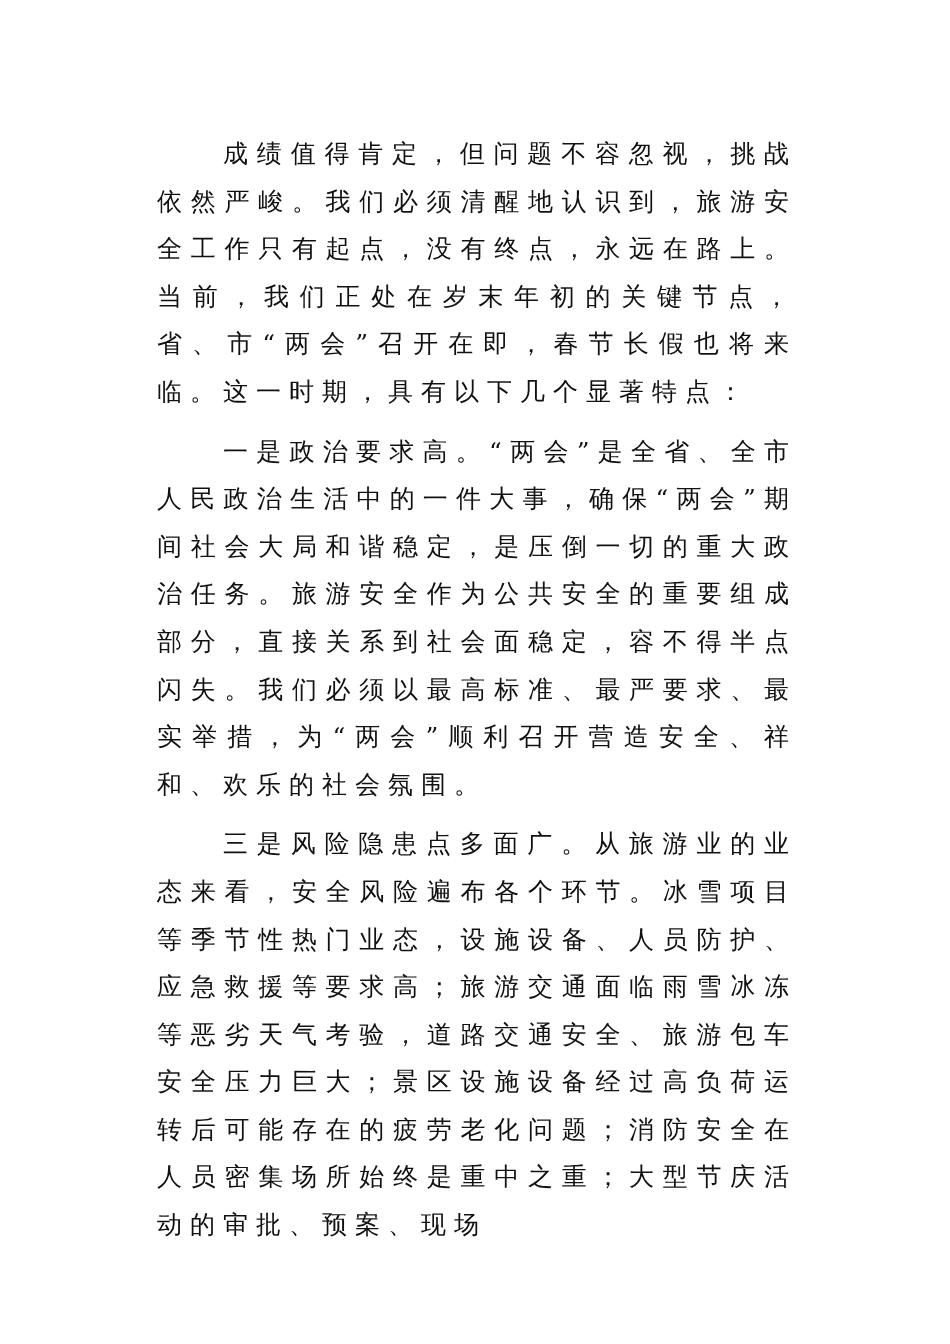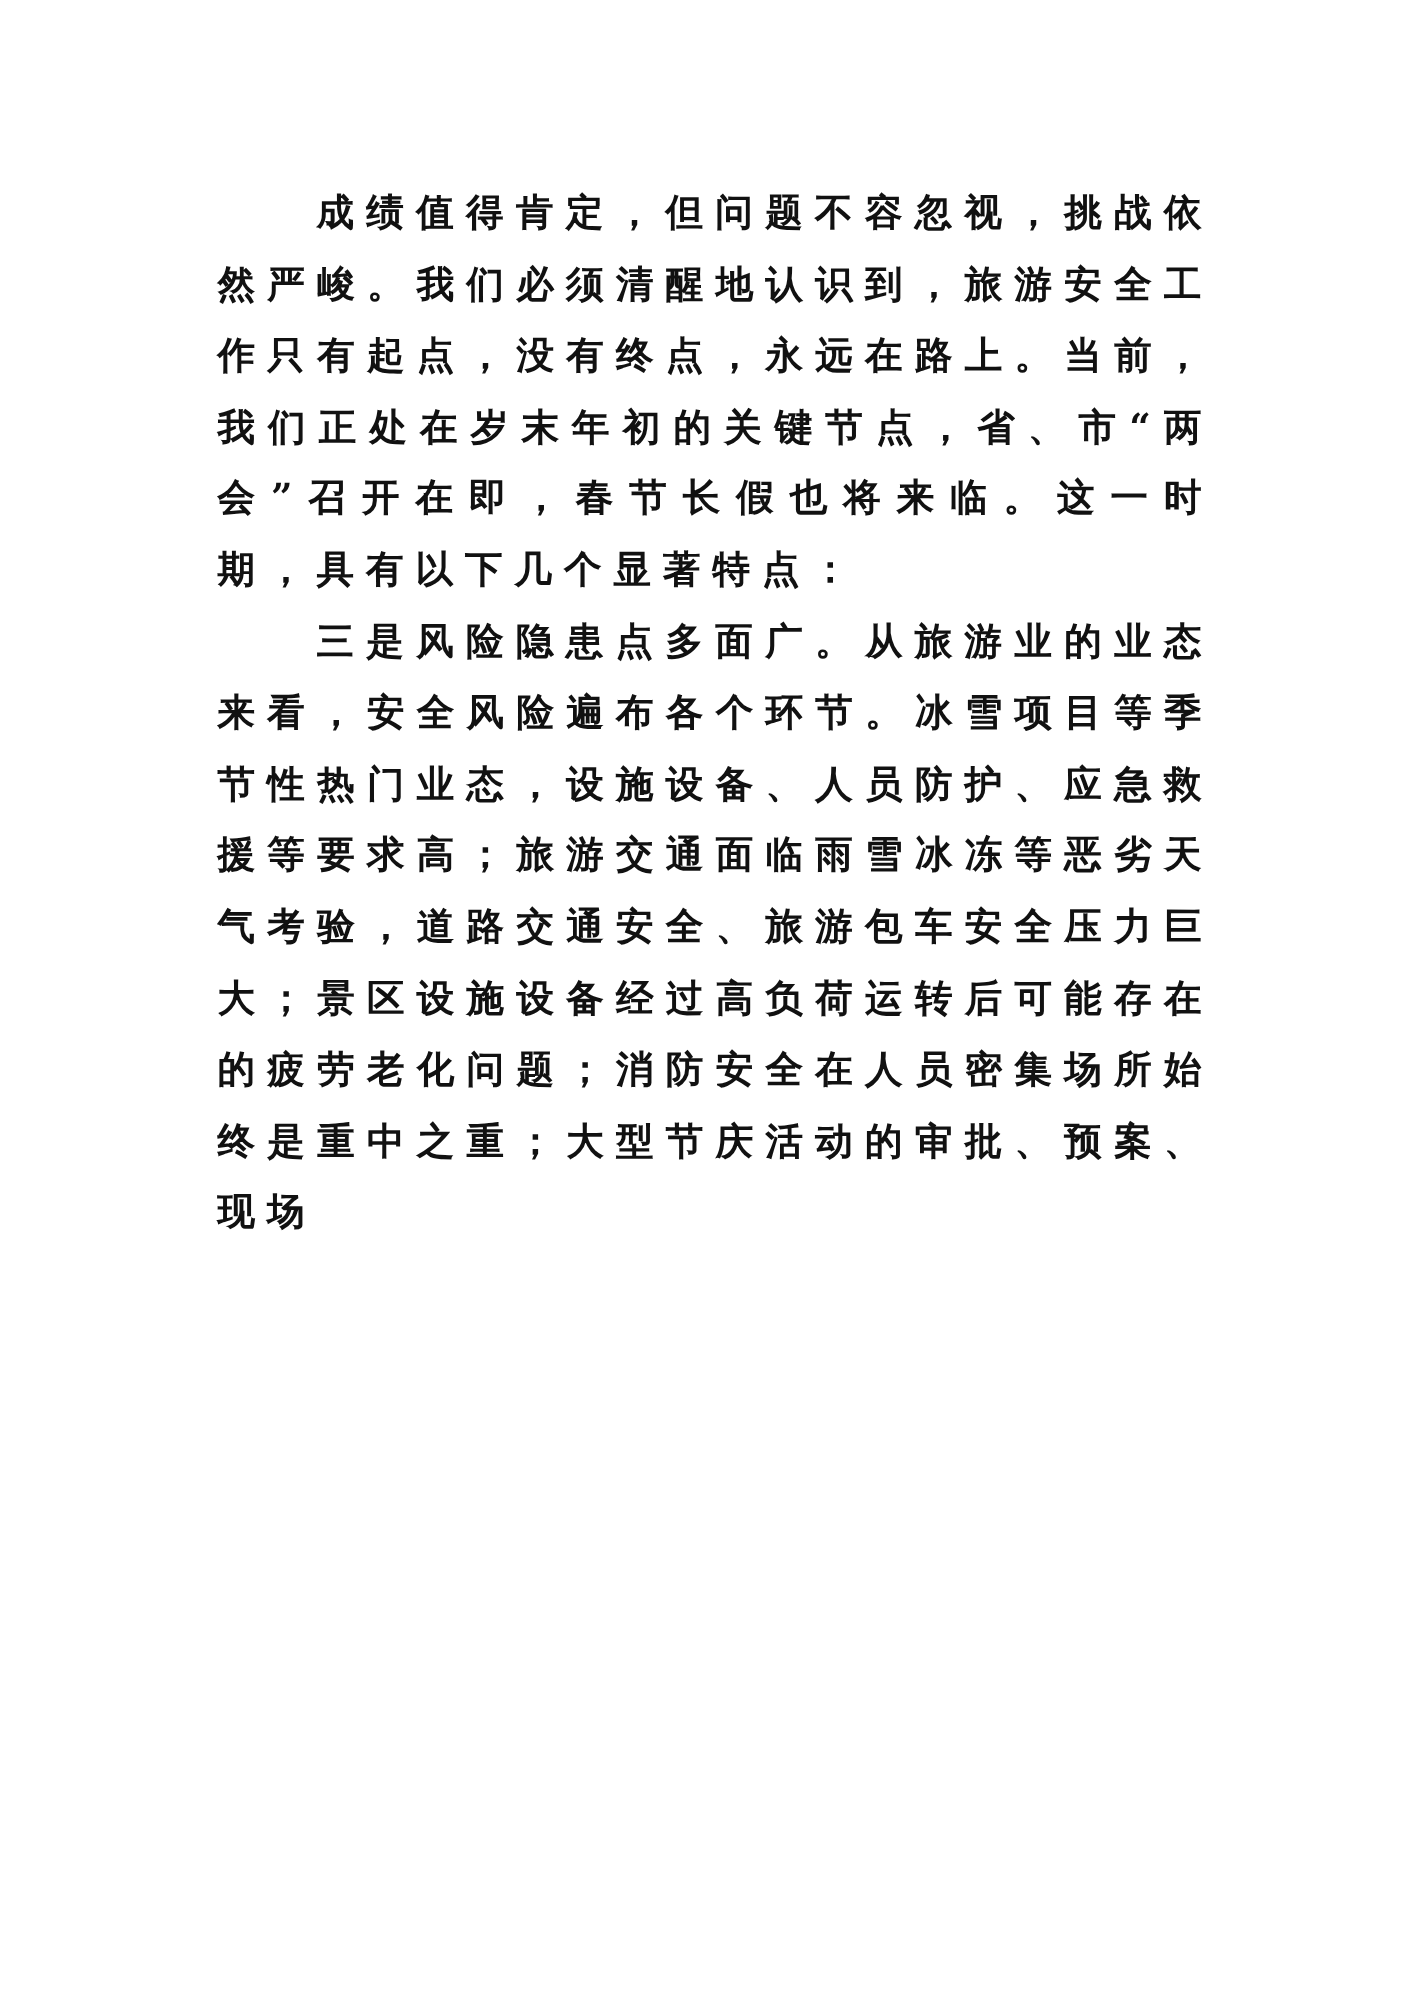--- a/index.html
+++ b/index.html
@@ -19,24 +19,24 @@
       top: 118px;
       width: 664px;
       color: #111111;
       font-family: "DejaVu Serif", "Liberation Serif", serif;
       font-size: 25px;
       line-height: 47.6px;
       letter-spacing: 8px;
       text-align: justify;
     }
     .para {
-      margin: 0;
+      margin: 12px;
       text-indent: 66px;
-      font-weight: bold;
     }
   </style>
 </head>
 <body>
 
 <div class="page">
   <p class="para">成绩值得肯定，但问题不容忽视，挑战依然严峻。我们必须清醒地认识到，旅游安全工作只有起点，没有终点，永远在路上。当前，我们正处在岁末年初的关键节点，省、市“两会”召开在即，春节长假也将来临。这一时期，具有以下几个显著特点：</p>
+  <p class="para">一是政治要求高。“两会”是全省、全市人民政治生活中的一件大事，确保“两会”期间社会大局和谐稳定，是压倒一切的重大政治任务。旅游安全作为公共安全的重要组成部分，直接关系到社会面稳定，容不得半点闪失。我们必须以最高标准、最严要求、最实举措，为“两会”顺利召开营造安全、祥和、欢乐的社会氛围。</p>
   <p class="para">三是风险隐患点多面广。从旅游业的业态来看，安全风险遍布各个环节。冰雪项目等季节性热门业态，设施设备、人员防护、应急救援等要求高；旅游交通面临雨雪冰冻等恶劣天气考验，道路交通安全、旅游包车安全压力巨大；景区设施设备经过高负荷运转后可能存在的疲劳老化问题；消防安全在人员密集场所始终是重中之重；大型节庆活动的审批、预案、现场</p>
 </div>
 
 </body></html>

